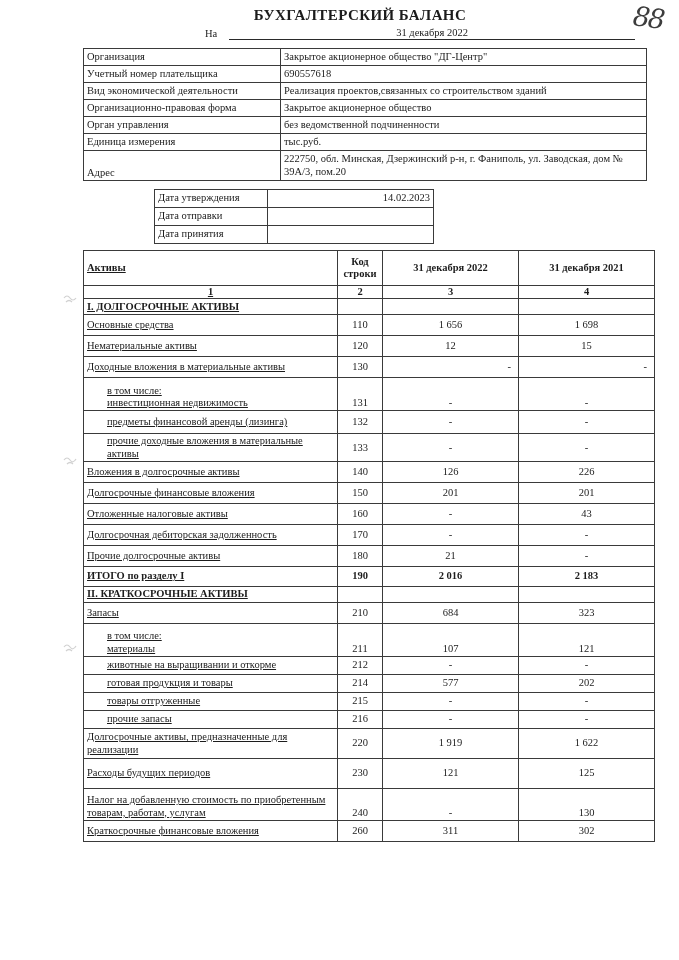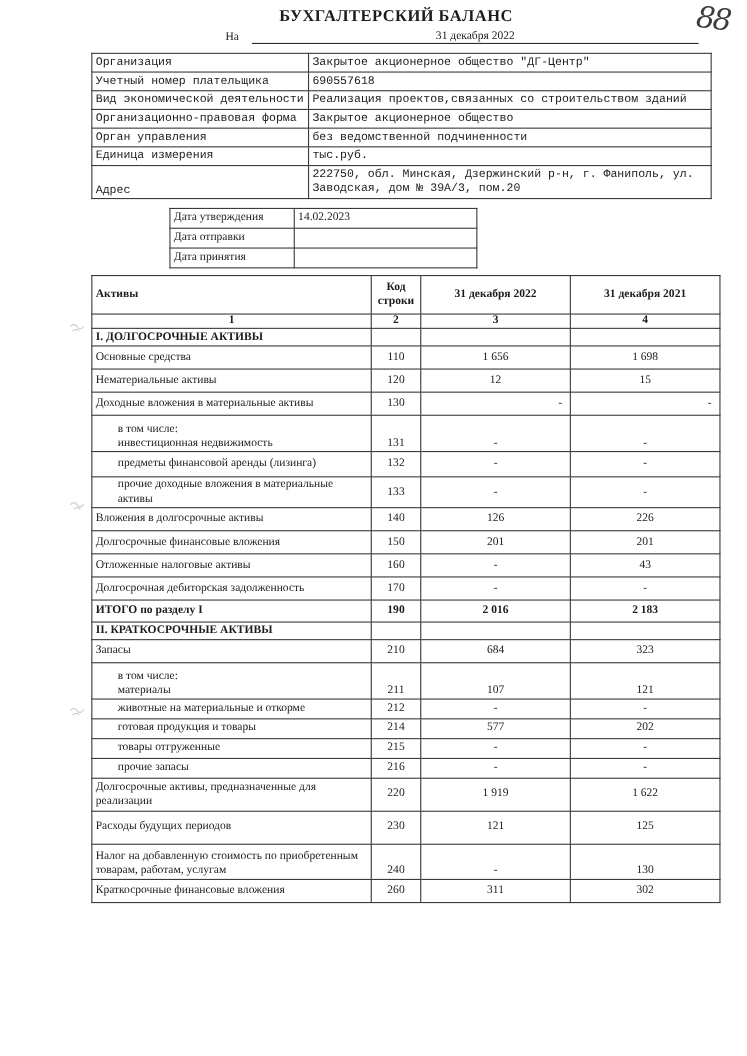--- a/index.html
+++ b/index.html
@@ -36,36 +36,36 @@
     flex:1;border-bottom:1.5px solid #2a2a2a;
     text-align:center;padding-bottom:1px;
   }
   table{border-collapse:collapse;table-layout:fixed;}
   td,th{
     border:1px solid #3a3a3a;
     font-size:10.5px;line-height:1.18;
     padding:1px 3px;overflow:hidden;
   }
   
-  .org{margin:8px 0 0 83px;width:564px;font-family:Liberation Mono, monospace;}
+  .org{margin:8px 0 0 83px;width:564px;}
   .org td{height:14px;vertical-align:middle;}
   .org td.o-label{width:190px;}
   .org tr.addr td.o-label{vertical-align:bottom;}
   .org tr.addr td{height:27px;}
   
   .dates{margin:8px 0 0 154px;width:280px;}
   .dates td{height:15px;}
   .dates td.d-label{width:106px;}
-  .dates td.d-value{text-align:left;}
+  .dates td.d-value{text-align:right;}
   
   .balance{margin:6px 0 0 83px;width:554px;}
   .balance th{font-weight:bold;vertical-align:middle;text-align:center;}
   .balance thead tr.hdr th{height:32px;}
   .balance thead tr.numbering td{height:11px;text-align:center;font-weight:bold;padding:0;}
-  .balance .c-label{width:247px;text-align:left;}
+  .balance .c-label{width:247px;text-align:left;text-decoration:underline;}
   .balance .c-code{width:38px;text-align:center;}
   .balance .c-val{width:129px;text-align:center;}
   .balance td{height:18px;vertical-align:middle;}
   .balance td.right{text-align:right;padding-right:7px;}
   .balance .indent > div{padding-left:20px;}
   .balance .pre{padding-left:20px;}
   .r-section td{height:13px;}
   .section-label{font-weight:bold;}
   .bold td{font-weight:bold;}
   .r-total td{height:17px;}
@@ -238,20 +238,28 @@
           <td class="c-val">43</td>
         </tr>
         <tr class="r-normal">
           <td class="c-label">
             <div>Долгосрочная дебиторская задолженность</div>
           </td>
           <td class="c-code">170</td>
           <td class="c-val">-</td>
           <td class="c-val">-</td>
         </tr>
+        <tr class="r-normal">
+          <td class="c-label">
+            <div>Прочие долгосрочные активы</div>
+          </td>
+          <td class="c-code">180</td>
+          <td class="c-val">21</td>
+          <td class="c-val">-</td>
+        </tr>
         <tr class="r-total bold">
           <td class="c-label">
             <div>ИТОГО по разделу I</div>
           </td>
           <td class="c-code">190</td>
           <td class="c-val">2 016</td>
           <td class="c-val">2 183</td>
         </tr>
         <tr class="r-section">
           <td class="c-label section-label">II. КРАТКОСРОЧНЫЕ АКТИВЫ</td>
@@ -271,21 +279,21 @@
           <td class="c-label indent">
             <div class="pre">в том числе:</div>
             <div>материалы</div>
           </td>
           <td class="c-code">211</td>
           <td class="c-val">107</td>
           <td class="c-val">121</td>
         </tr>
         <tr class="r-subsmall">
           <td class="c-label indent">
-            <div>животные на материальные и откорме</div>
+            <div>животные на выращивании и откорме</div>
           </td>
           <td class="c-code">212</td>
           <td class="c-val">-</td>
           <td class="c-val">-</td>
         </tr>
         <tr class="r-subsmall">
           <td class="c-label indent">
             <div>готовая продукция и товары</div>
           </td>
           <td class="c-code">214</td>

